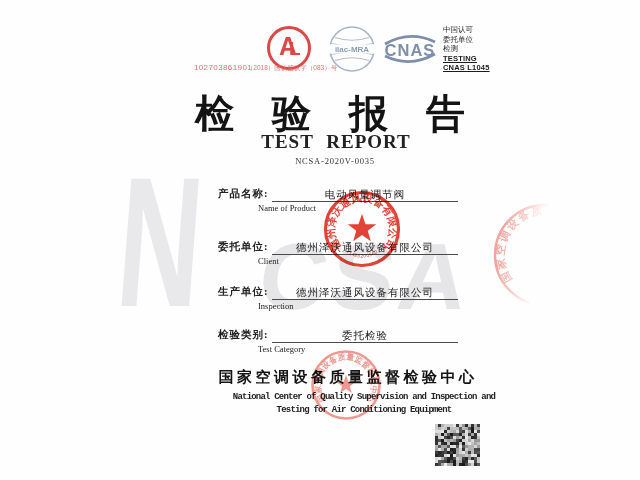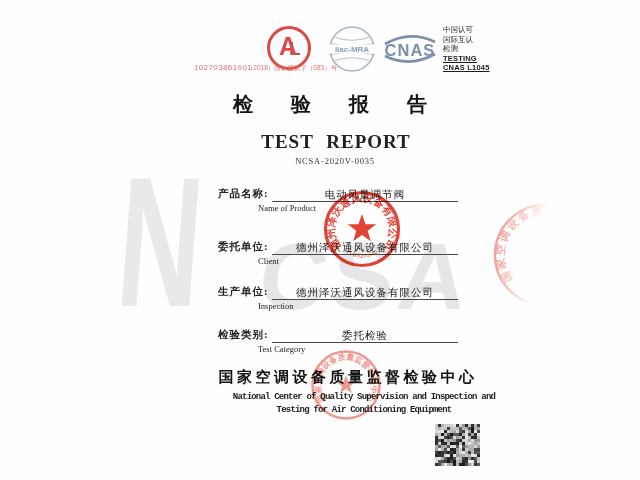--- a/index.html
+++ b/index.html
@@ -25,21 +25,21 @@
   .cal-l { position:absolute; left:19px; top:9px; font-size:19px; font-weight:bold; }
   .cal-caption { position:absolute; left:246px; top:64px; width:92px; text-align:center;
     color:#e0726f; font-size:6.5px; white-space:nowrap; }
   .ilac-svg { position:absolute; left:327px; top:24px; }
   .cnas-svg { position:absolute; left:381px; top:33px; }
   .accred { position:absolute; left:443px; top:25px; font-size:7.5px; line-height:9.5px; color:#1c1c1c; }
   .accred .bold { font-weight:bold; letter-spacing:.2px;text-decoration:underline; }
 
   
   .title-cn { position:absolute; left:0; right:0; top:94px; padding-left:58px; text-align:center;
-    font-size:20px; line-height:1; font-weight:bold; letter-spacing:38px; color:#141414; }
+    font-size:39px; line-height:1; font-weight:bold; letter-spacing:38px; color:#141414; }
   .title-en { position:absolute; left:0; right:0; top:132px; text-align:center;
     font-family:"Liberation Serif", serif; font-size:19px; line-height:1; font-weight:600;
     letter-spacing:1px; word-spacing:7px; transform:translateX(16px); color:#222; }
   .report-no { position:absolute; left:0; right:0; top:156px; text-align:center;
     font-family:"Liberation Serif", serif; font-size:8.5px; letter-spacing:.8px;
     transform:translateX(15px); color:#333; }
 
   
   .frow { position:absolute; left:0; width:640px; height:42px; }
   .flabel-cn { position:absolute; left:218px; top:0; font-size:10.5px; letter-spacing:1px;
@@ -101,21 +101,21 @@
   </svg>
 
   <svg class="cnas-svg" width="58" height="32" viewBox="0 0 58 32">
     <path d="M4,11 Q29,-3 54,9" stroke="#7d8fab" stroke-width="2.8" fill="none"></path>
     <path d="M4,23 Q29,35 54,21" stroke="#7d8fab" stroke-width="2.8" fill="none"></path>
     <text x="29" y="22.5" text-anchor="middle" font-size="16.5" font-weight="bold" fill="#7d8fab" letter-spacing="1">CNAS</text>
   </svg>
 
   <div class="accred">
     <div>中国认可</div>
-    <div>国际互认</div>
+    <div>委托单位</div>
     <div>检测</div>
     <div class="bold">TESTING</div>
     <div class="bold">CNAS L1045</div>
   </div>
 
   <div class="title-cn">检验报告</div>
   <div class="title-en">TEST REPORT</div>
   <div class="report-no">NCSA-2020V-0035</div>
 
   <div class="frow" style="top:187px">

